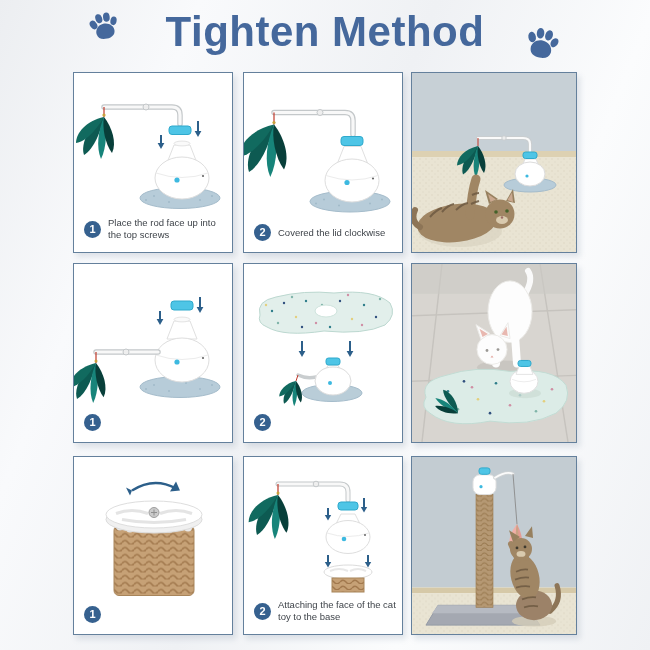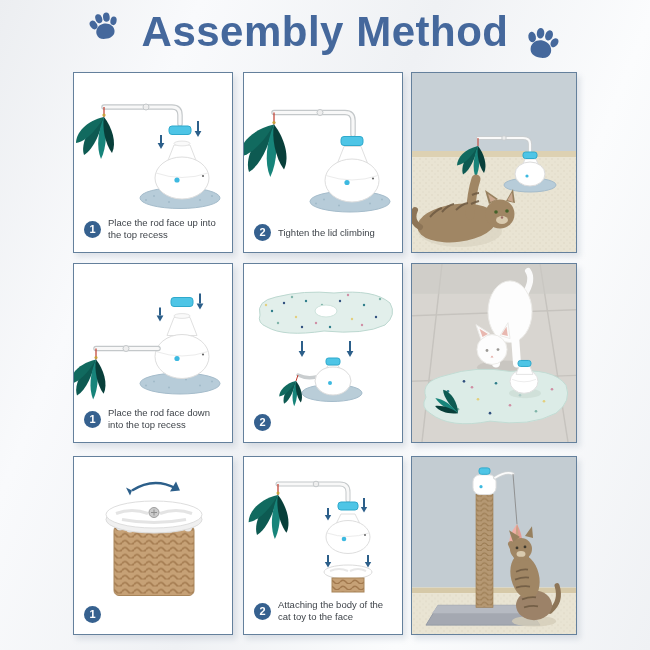--- a/index.html
+++ b/index.html
@@ -45,21 +45,21 @@
 <body>
 
 <div class="header">
   <svg class="paw paw-left" viewBox="0 0 40 36">
     <ellipse cx="8" cy="13" rx="4.3" ry="6" transform="rotate(-22 8 13)" fill="currentColor"></ellipse>
     <ellipse cx="16.5" cy="6.8" rx="4.3" ry="6" transform="rotate(-6 16.5 6.8)" fill="currentColor"></ellipse>
     <ellipse cx="26.5" cy="7.2" rx="4.3" ry="6" transform="rotate(8 26.5 7.2)" fill="currentColor"></ellipse>
     <ellipse cx="34.3" cy="14" rx="4" ry="5.6" transform="rotate(24 34.3 14)" fill="currentColor"></ellipse>
     <path d="M20.5 14.5 C27.5 14.5 33.3 20 32.6 26 C32 31.5 27.5 34.3 20.8 34.3 C14 34.3 9.6 31.5 9 26 C8.4 20 13.5 14.5 20.5 14.5 Z" fill="currentColor"></path>
   </svg>
-  <div class="title">Assembly Method</div>
+  <div class="title">Tighten Method</div>
   <svg class="paw paw-right" viewBox="0 0 40 36">
     <ellipse cx="8" cy="13" rx="4.3" ry="6" transform="rotate(-22 8 13)" fill="currentColor"></ellipse>
     <ellipse cx="16.5" cy="6.8" rx="4.3" ry="6" transform="rotate(-6 16.5 6.8)" fill="currentColor"></ellipse>
     <ellipse cx="26.5" cy="7.2" rx="4.3" ry="6" transform="rotate(8 26.5 7.2)" fill="currentColor"></ellipse>
     <ellipse cx="34.3" cy="14" rx="4" ry="5.6" transform="rotate(24 34.3 14)" fill="currentColor"></ellipse>
     <path d="M20.5 14.5 C27.5 14.5 33.3 20 32.6 26 C32 31.5 27.5 34.3 20.8 34.3 C14 34.3 9.6 31.5 9 26 C8.4 20 13.5 14.5 20.5 14.5 Z" fill="currentColor"></path>
   </svg>
 </div>
 
 <div class="card r1 c1">
@@ -95,21 +95,21 @@
       <g stroke="#2c5f8a">
         <line x1="124" y1="40" x2="124" y2="50" stroke-width="2"></line>
         <path d="M120.6 50 L127.4 50 L124 56 Z" fill="#2c5f8a" stroke="none"></path>
         <line x1="87" y1="54" x2="87" y2="62" stroke-width="2"></line>
         <path d="M83.6 62 L90.4 62 L87 68 Z" fill="#2c5f8a" stroke="none"></path>
       </g>
     </svg>
   </div>
   <div class="cap">
     <div class="badge">1</div>
-    <span class="txt">Place the rod face up into the top recess</span>
+    <span class="txt">Place the rod face up into the top screws</span>
   </div>
 </div>
 
 <div class="card r1 c2">
   <div class="illus">
     <svg viewBox="0 0 158 128">
       <path class="tube" d="M109 50 V36 Q109 28 101 28 H30" stroke="#c4c8ca" stroke-width="5.5"></path>
       <path class="tube" d="M109 50 V36 Q109 28 101 28 H30" stroke="#f8f8f8" stroke-width="3.2"></path>
       <circle cx="76" cy="28" r="3" fill="#eee" stroke="#c4c8ca"></circle>
       <line x1="30" y1="28" x2="30" y2="40" stroke="#c0392b" stroke-width="1.2"></line>
@@ -132,21 +132,21 @@
       <path d="M100 62 L117 62 L124 80 L93 80 Z" fill="#fff" stroke="#e0e0e0"></path>
       <rect x="97" y="52" width="22" height="9" rx="3" fill="#4ec5e6" stroke="#2fa9cc"></rect>
       <ellipse cx="108" cy="96" rx="27" ry="21.5" fill="#fff" stroke="#dedede"></ellipse>
       <path d="M82 91 Q108 100 134 91" stroke="#ececec" fill="none"></path>
       <circle cx="103" cy="98" r="2.6" fill="#3db9e0"></circle>
       <circle cx="129" cy="94" r="1.1" fill="#666"></circle>
     </svg>
   </div>
   <div class="cap">
     <div class="badge">2</div>
-    <span class="txt">Tighten the lid climbing</span>
+    <span class="txt">Covered the lid clockwise</span>
   </div>
 </div>
 
 <div class="card r1 c3 photo">
   <svg viewBox="0 0 164 179" preserveAspectRatio="none" aria-label="Tabby cat lying on carpet playing with feather cat toy">
     <defs>
       <pattern id="carp1" patternUnits="userSpaceOnUse" width="6" height="6">
         <rect width="6" height="6" fill="#e9e4d3"></rect>
         <circle cx="2" cy="2" r="0.8" fill="#ded8c4"></circle>
         <circle cx="5" cy="5" r="0.7" fill="#e0dac8"></circle>
@@ -232,21 +232,20 @@
       <g transform="translate(22,88) scale(0.95)">
         <path d="M0 0 C-14 8 -24 26 -20 38 C-10 32 -3 14 0 0" fill="#0d5a52"></path>
         <path d="M0 0 C-18 4 -28 16 -28 26 C-16 24 -6 10 0 0" fill="#116a5f"></path>
         <path d="M0 0 C-6 14 -8 30 -3 42 C3 30 3 12 0 0" fill="#17847a"></path>
         <path d="M0 0 C8 10 13 26 8 36 C1 27 -2 10 0 0" fill="#083f3a"></path>
       </g>
     </svg>
   </div>
   <div class="cap">
     <div class="badge">1</div>
-    <span class="txt">Place the rod face down into the top recess</span>
   </div>
 </div>
 
 <div class="card r2 c2">
   <div class="illus">
     <svg viewBox="0 0 158 128">
       <path d="M16 40 Q12 26 32 22 Q60 15 90 18 Q130 14 146 28 Q153 40 141 50 Q120 60 80 56 Q40 62 23 52 Q13 48 16 40 Z" fill="#e2efeb" stroke="#bcd8d0"></path>
       <g>
         <circle cx="28" cy="36" r="1.2" fill="#2e7d8a"></circle>
           <circle cx="40" cy="28" r="1.2" fill="#31507e"></circle>
@@ -436,21 +435,21 @@
       <ellipse cx="104" cy="108" rx="24" ry="7" fill="#fff" stroke="#dcdcdc"></ellipse>
       <g stroke="#e8e8e8" stroke-width="2" fill="none">
         <path d="M86 107 Q95 103 104 107"></path>
         <path d="M106 107 Q114 103 122 107"></path>
       </g>
       <rect x="88" y="114" width="32" height="14" fill="url(#sisal8)" stroke="#a8855b"></rect>
     </svg>
   </div>
   <div class="cap">
     <div class="badge">2</div>
-    <span class="txt">Attaching the body of the cat toy to the face</span>
+    <span class="txt">Attaching the face of the cat toy to the base</span>
   </div>
 </div>
 
 <div class="card r3 c3 photo">
   <svg viewBox="0 0 164 179" preserveAspectRatio="none" aria-label="Tabby cat standing up reaching feather hanging from cat scratching post">
     <defs>
       <pattern id="sisal9" patternUnits="userSpaceOnUse" width="10" height="5">
         <rect width="10" height="5" fill="#b59873"></rect>
         <path d="M0 3.5 Q2.5 0.5 5 3.5 T10 3.5" stroke="#98784e" stroke-width="1.1" fill="none"></path>
       </pattern>

